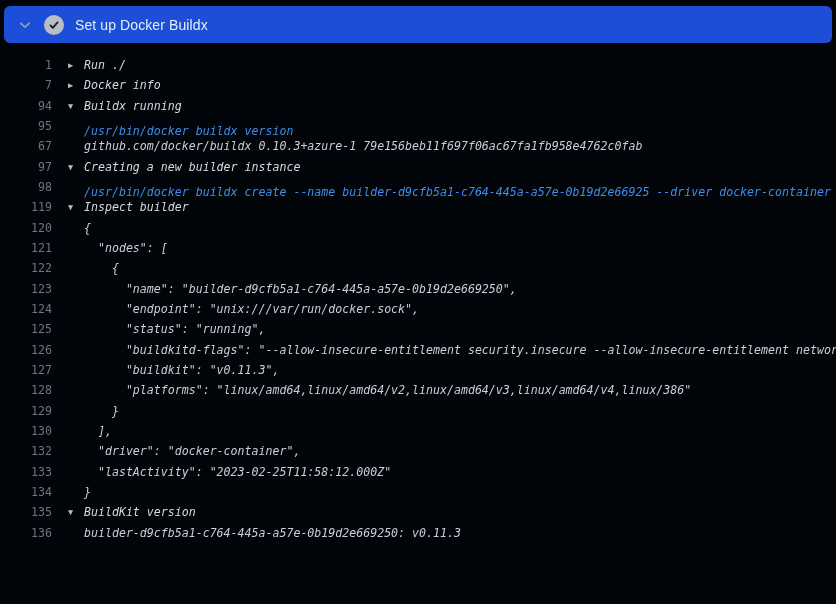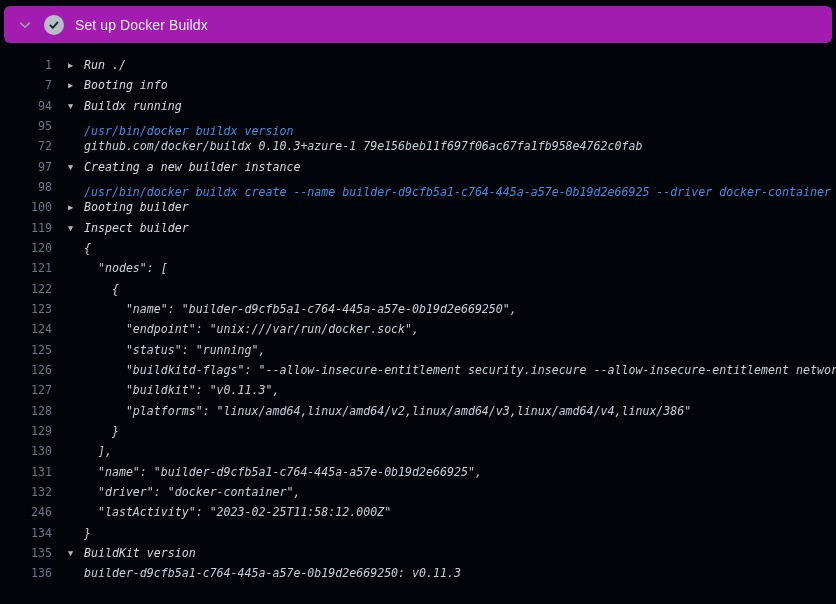--- a/index.html
+++ b/index.html
@@ -4,21 +4,21 @@
 <style>
   * { margin: 0; padding: 0; box-sizing: border-box; }
   html, body { width: 836px; height: 604px; overflow: hidden; }
   body {
     background: #010409;
     font-family: "DejaVu Sans Mono", "Liberation Mono", monospace;
   }
   .step-header {
     margin: 6px 4px 0 4px;
     height: 37px;
-    background: #a21caf;
+    background: #1d4ed8;
     border-radius: 6px;
     display: flex;
     align-items: center;
     padding-left: 13px;
     cursor: pointer;
   }
   .chev { display: inline-flex; width: 16px; height: 16px; align-items: center; justify-content: center; }
   .status {
     margin-left: 11px;
     width: 20px; height: 20px;
@@ -73,39 +73,37 @@
     </span>
     <span class="status">
       <svg width="12" height="12" viewBox="0 0 16 16" aria-hidden="true">
         <path d="M3.2 8.6 6.4 11.8 12.8 4.6" fill="none" stroke="#1b1f27" stroke-width="2.4" stroke-linecap="round" stroke-linejoin="round"></path>
       </svg>
     </span>
     <span class="title">Set up Docker Buildx</span>
   </div>
   <div class="log" id="log">
       <div class="log-line"><span class="ln">1</span><div class="content group"><span class="arrow">▶</span><span>Run ./</span></div></div>
-      <div class="log-line"><span class="ln">7</span><div class="content group"><span class="arrow">▶</span><span>Booting info</span></div></div>
+      <div class="log-line"><span class="ln">7</span><div class="content group"><span class="arrow">▶</span><span>Docker info</span></div></div>
       <div class="log-line"><span class="ln">94</span><div class="content group"><span class="arrow">▼</span><span>Buildx running</span></div></div>
       <div class="log-line"><span class="ln">95</span><div class="content cmd">/usr/bin/docker buildx version</div></div>
-      <div class="log-line"><span class="ln">72</span><div class="content plain">github.com/docker/buildx 0.10.3+azure-1 79e156beb11f697f06ac67fa1fb958e4762c0fab</div></div>
+      <div class="log-line"><span class="ln">67</span><div class="content plain">github.com/docker/buildx 0.10.3+azure-1 79e156beb11f697f06ac67fa1fb958e4762c0fab</div></div>
       <div class="log-line"><span class="ln">97</span><div class="content group"><span class="arrow">▼</span><span>Creating a new builder instance</span></div></div>
       <div class="log-line"><span class="ln">98</span><div class="content cmd">/usr/bin/docker buildx create --name builder-d9cfb5a1-c764-445a-a57e-0b19d2e66925 --driver docker-container</div></div>
-      <div class="log-line"><span class="ln">100</span><div class="content group"><span class="arrow">▶</span><span>Booting builder</span></div></div>
       <div class="log-line"><span class="ln">119</span><div class="content group"><span class="arrow">▼</span><span>Inspect builder</span></div></div>
       <div class="log-line"><span class="ln">120</span><div class="content plain">{</div></div>
       <div class="log-line"><span class="ln">121</span><div class="content plain">  "nodes": [</div></div>
       <div class="log-line"><span class="ln">122</span><div class="content plain">    {</div></div>
       <div class="log-line"><span class="ln">123</span><div class="content plain">      "name": "builder-d9cfb5a1-c764-445a-a57e-0b19d2e669250",</div></div>
       <div class="log-line"><span class="ln">124</span><div class="content plain">      "endpoint": "unix:///var/run/docker.sock",</div></div>
       <div class="log-line"><span class="ln">125</span><div class="content plain">      "status": "running",</div></div>
       <div class="log-line"><span class="ln">126</span><div class="content plain">      "buildkitd-flags": "--allow-insecure-entitlement security.insecure --allow-insecure-entitlement network.host",</div></div>
       <div class="log-line"><span class="ln">127</span><div class="content plain">      "buildkit": "v0.11.3",</div></div>
       <div class="log-line"><span class="ln">128</span><div class="content plain">      "platforms": "linux/amd64,linux/amd64/v2,linux/amd64/v3,linux/amd64/v4,linux/386"</div></div>
       <div class="log-line"><span class="ln">129</span><div class="content plain">    }</div></div>
       <div class="log-line"><span class="ln">130</span><div class="content plain">  ],</div></div>
-      <div class="log-line"><span class="ln">131</span><div class="content plain">  "name": "builder-d9cfb5a1-c764-445a-a57e-0b19d2e66925",</div></div>
       <div class="log-line"><span class="ln">132</span><div class="content plain">  "driver": "docker-container",</div></div>
-      <div class="log-line"><span class="ln">246</span><div class="content plain">  "lastActivity": "2023-02-25T11:58:12.000Z"</div></div>
+      <div class="log-line"><span class="ln">133</span><div class="content plain">  "lastActivity": "2023-02-25T11:58:12.000Z"</div></div>
       <div class="log-line"><span class="ln">134</span><div class="content plain">}</div></div>
       <div class="log-line"><span class="ln">135</span><div class="content group"><span class="arrow">▼</span><span>BuildKit version</span></div></div>
       <div class="log-line"><span class="ln">136</span><div class="content plain">builder-d9cfb5a1-c764-445a-a57e-0b19d2e669250: v0.11.3</div></div>
     </div>
 </div>
 
 </body></html>

